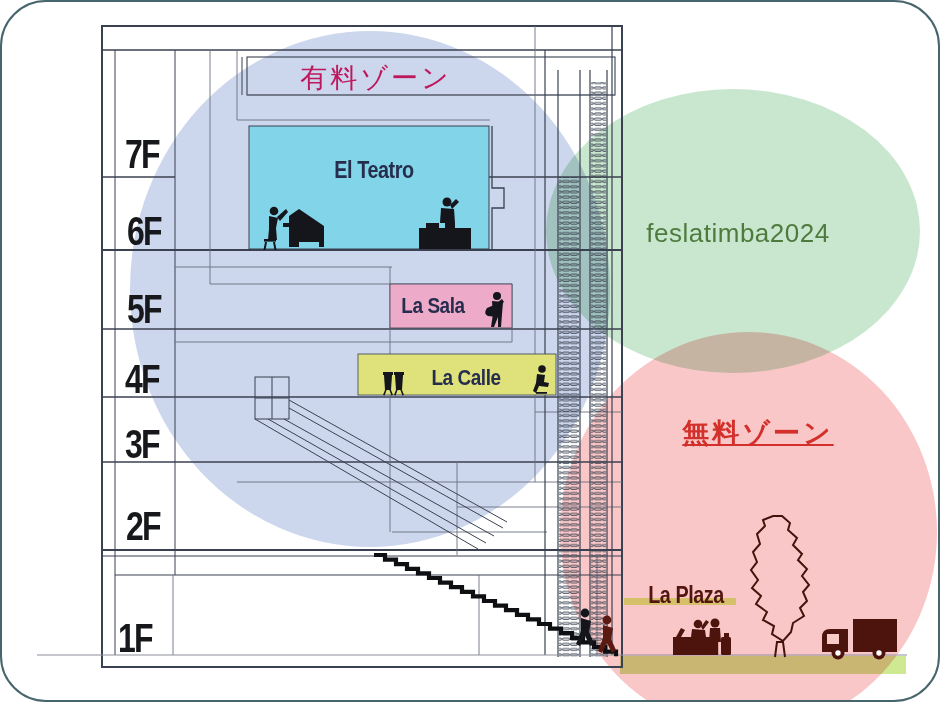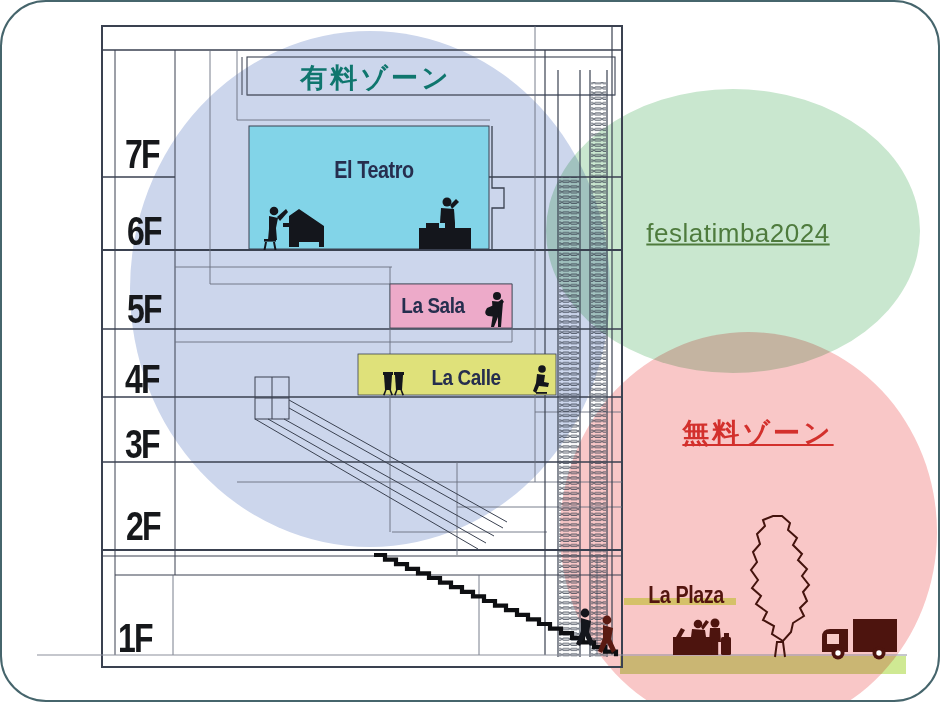--- a/index.html
+++ b/index.html
@@ -8,22 +8,22 @@
   .blend{position:absolute;inset:0;isolation:isolate;}
   .ground-strip{position:absolute;left:618px;top:654px;width:286px;height:18px;background:#cfe993;}
   .circle{position:absolute;border-radius:50%;mix-blend-mode:multiply;}
   .c-paid{left:128px;top:29px;width:480px;height:516px;background:#ccd6ec;}
   .c-event{left:544px;top:87px;width:374px;height:284px;background:#c9e7cf;}
   .c-free{left:558px;top:330px;width:377px;height:400px;background:#f9c7c7;}
   svg.art{position:absolute;left:0;top:0;}
   .label{position:absolute;transform:translate(-50%,-50%);white-space:nowrap;z-index:5;}
   .fl{font-weight:bold;font-size:41px;color:#16181b;letter-spacing:-2px;transform:translate(-50%,-50%) scaleX(0.78);}
   .vl{font-weight:bold;font-size:23px;color:#262e4e;letter-spacing:-0.5px;transform:translate(-50%,-50%) scaleX(0.86);}
-  .zone-paid{font-size:27px;font-weight:700;color:#0f766e;letter-spacing:3px;}
-  .zone-event{font-size:26px;font-weight:400;color:#4e7b3d;letter-spacing:0.5px;text-decoration:underline;}
+  .zone-paid{font-size:27px;font-weight:400;color:#be185d;letter-spacing:3px;}
+  .zone-event{font-size:26px;font-weight:400;color:#4e7b3d;letter-spacing:0.5px;}
   .zone-free{font-size:27px;font-weight:600;color:#d3302c;letter-spacing:3px;text-decoration:underline;}
   .plaza{color:#53150f;font-size:23px;}
 </style>
 </head>
 <body>
 
 <div class="canvas">
 
   <div class="blend">
     <div class="ground-strip"></div>

